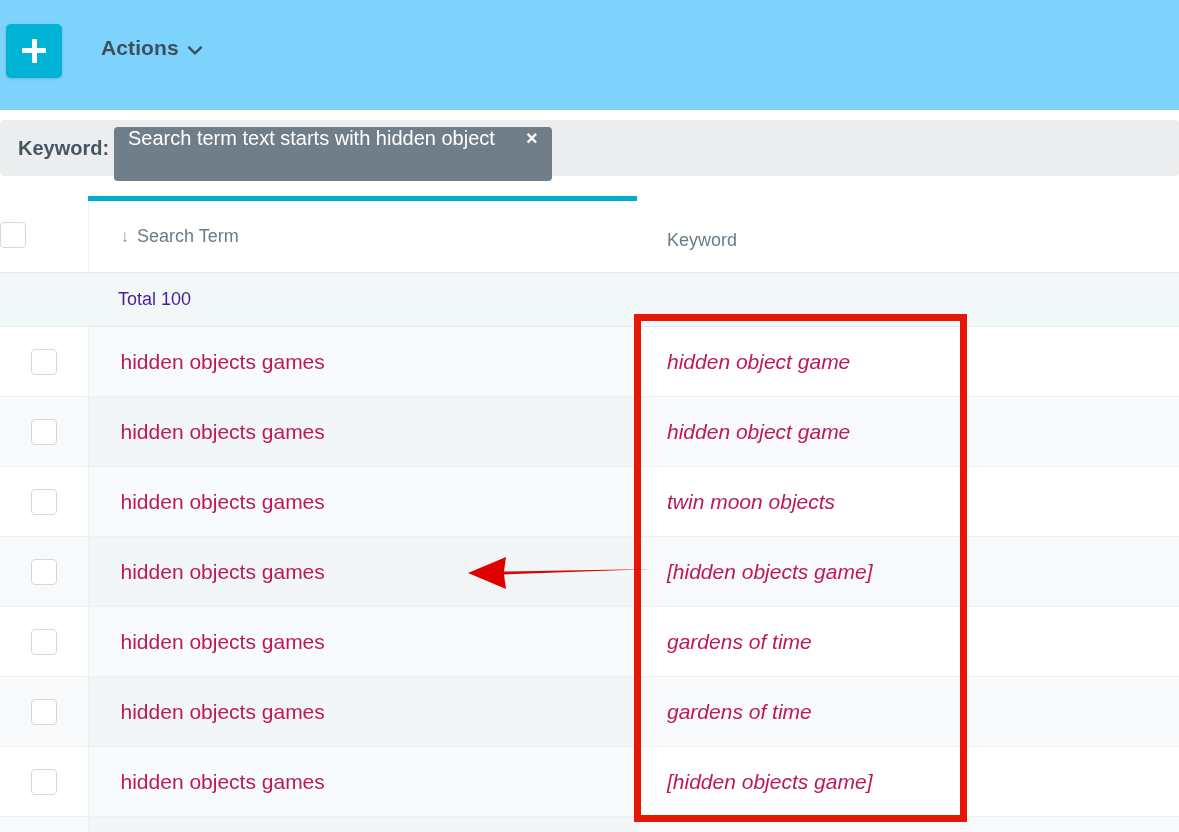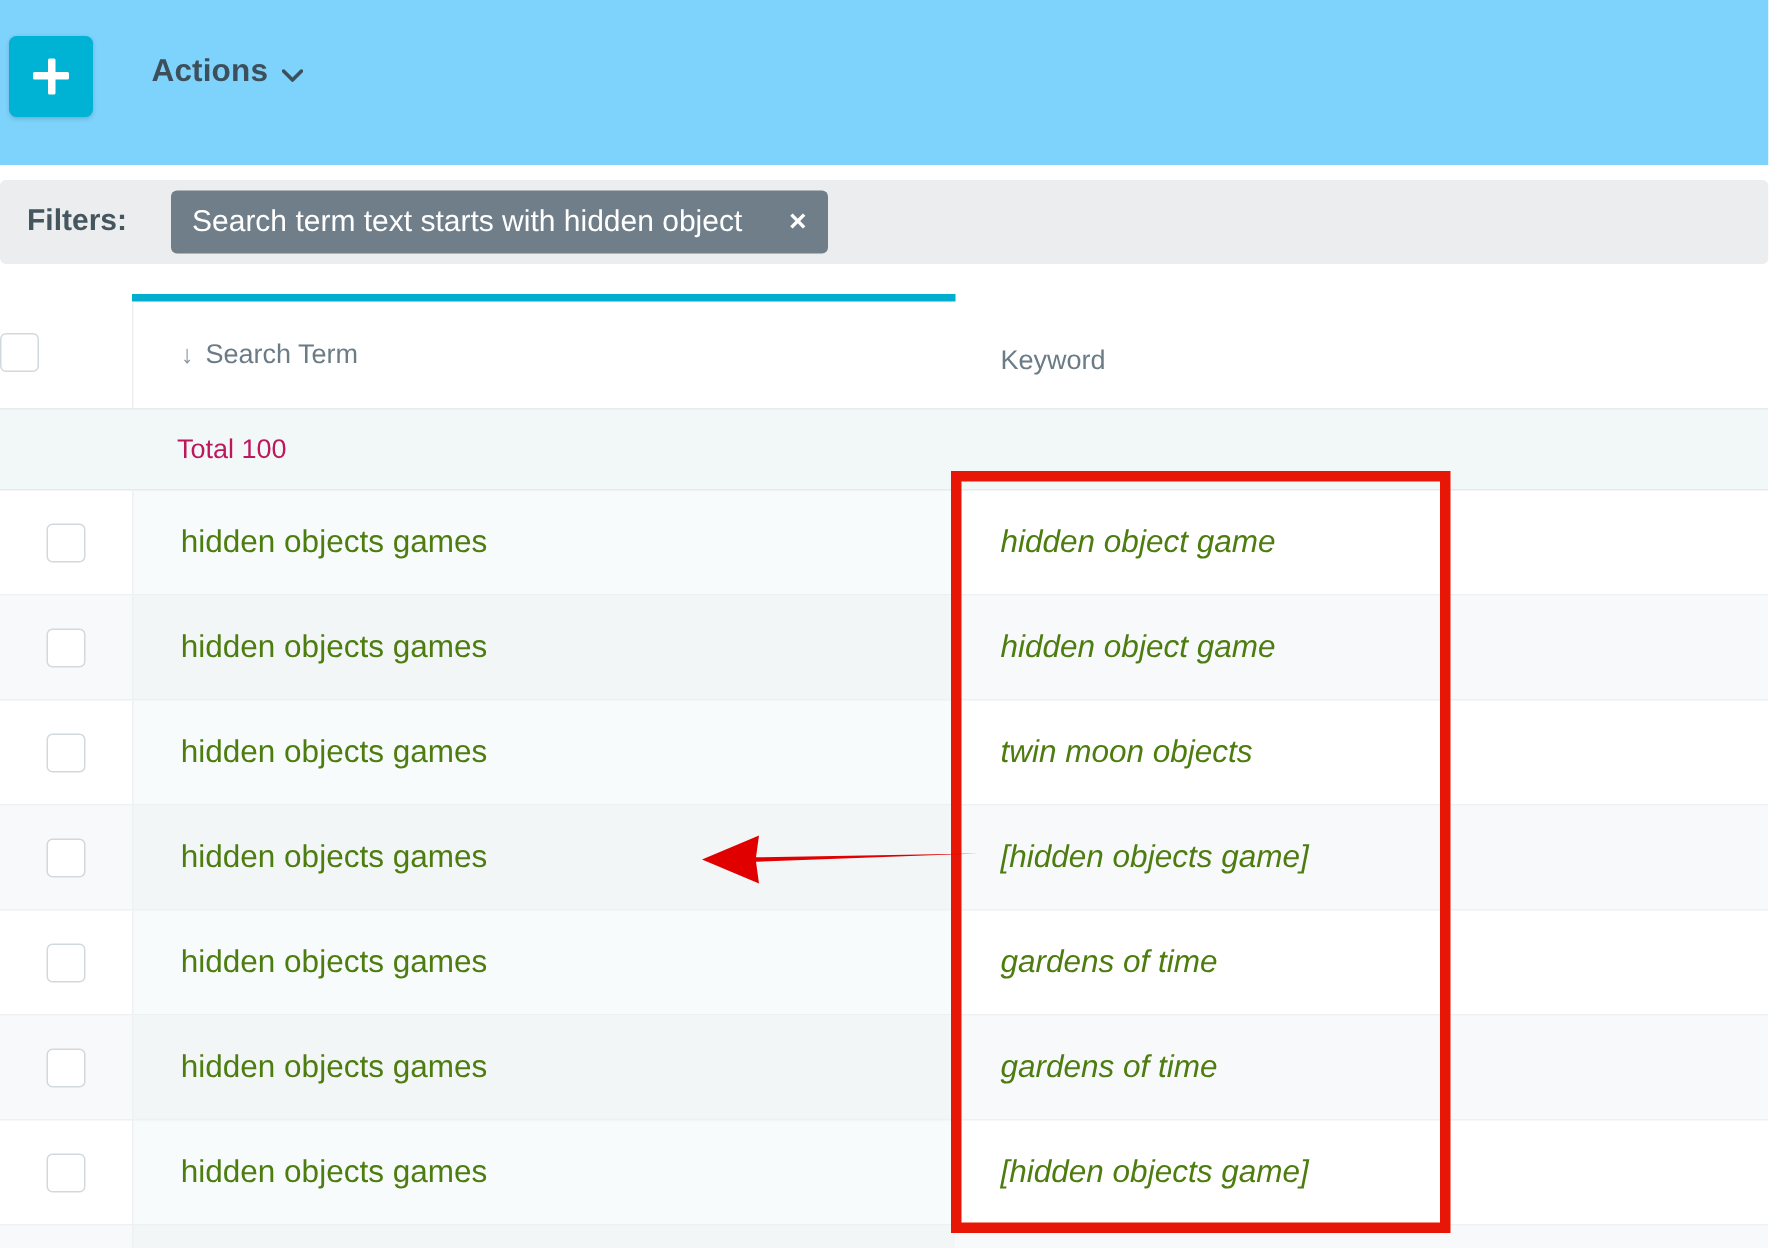--- a/index.html
+++ b/index.html
@@ -94,25 +94,25 @@
     left: 18px; top: 50%;
     transform: translateY(-50%);
     font-size: 20px;
     font-weight: bold;
     color: #45565f;
   }
 
   .filter-pill {
     position: absolute;
     left: 114px; top: 7px;
-    height: 42px;
+    height: 54px;
     background: #6f7e88;
     border-radius: 4px;
     display: flex;
-    align-items: center;
+    align-items: flex-start;
     cursor: pointer;
   }
   .filter-pill-text {
     display: flex;
     align-items: center;
     padding: 0 16px 0 14px;
     font-size: 20px;
     color: #ffffff;
     white-space: nowrap;
   }
@@ -202,21 +202,21 @@
   
   tr.total-row td {
     height: 54px;
     padding: 0;
     background: #f2f8f8;
     border-bottom: 1px solid #e6eaec;
     vertical-align: middle;
   }
   .total-text {
     font-size: 18px;
-    color: #be185d;
+    color: #4c1d95;
     padding-left: 30px;
     white-space: nowrap;
   }
 
   
   tr.data-row td {
     height: 70px;
     padding: 0;
     vertical-align: middle;
     border-bottom: 1px solid #eef1f3;
@@ -226,21 +226,21 @@
 
   tr.data-row td.cell-check {
     text-align: center;
     border-right: 1px solid #eef1f2;
   }
   tr.data-row.odd  td.cell-term { background: #f7fbfb; }
   tr.data-row.even td.cell-term { background: #f2f6f7; }
 
   .cell-text {
     font-size: 21px;
-    color: #4d7c0f;
+    color: #be185d;
     padding-left: 32px;
     white-space: nowrap;
     overflow: hidden;
     text-overflow: ellipsis;
   }
   td.cell-kw .cell-text { padding-left: 30px; font-style: italic; }
 
   
   .annotation {
     position: absolute;
@@ -275,21 +275,21 @@
       <span class="actions-label">Actions</span>
       <span class="chevron-down">
         <svg viewBox="0 0 14 9" width="14" height="9" aria-hidden="true">
           <path d="M1 1.4 L7 7.4 L13 1.4" stroke="#3e4f5c" stroke-width="2.4" fill="none" stroke-linecap="round" stroke-linejoin="round"></path>
         </svg>
       </span>
     </div>
   </div>
 
   <div class="filters-bar">
-    <span class="filters-label">Filters:</span>
+    <span class="filters-label">Keyword:</span>
     <div class="filter-pill">
       <span class="filter-pill-text">Search term text starts with hidden object</span>
       <span class="filter-pill-divider"></span>
       <button class="filter-pill-remove">×</button>
     </div>
   </div>
 
   <div class="table-wrap">
     <table class="tbl">
       <colgroup>

